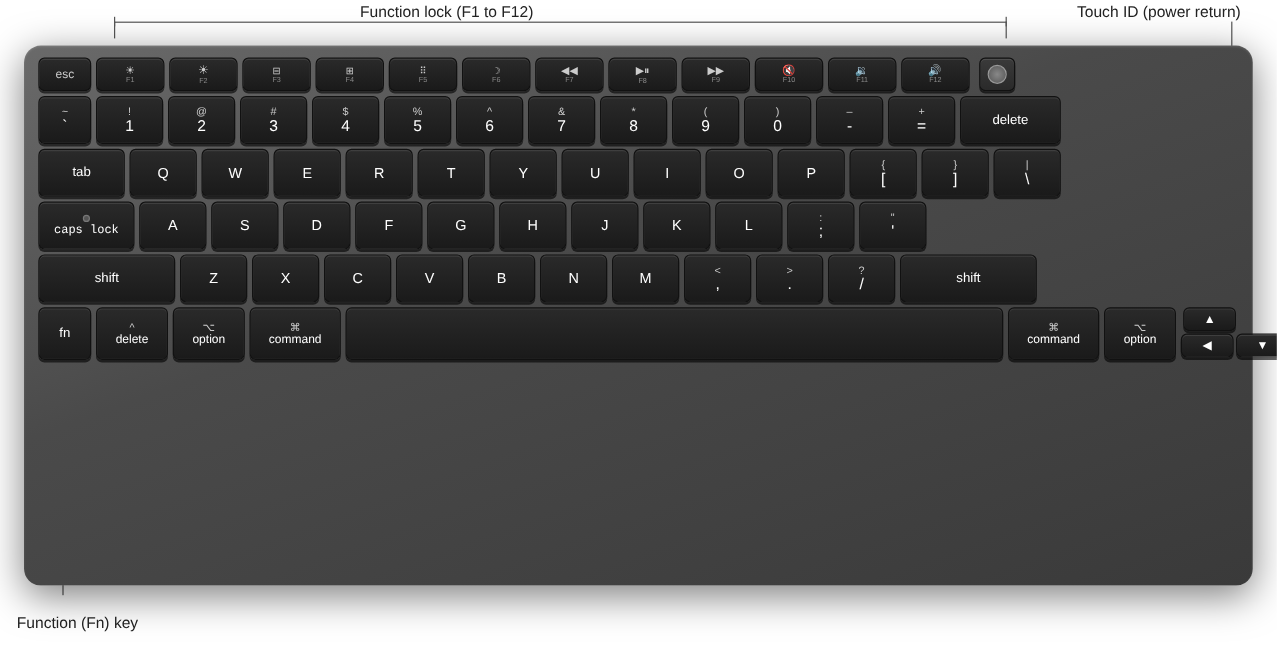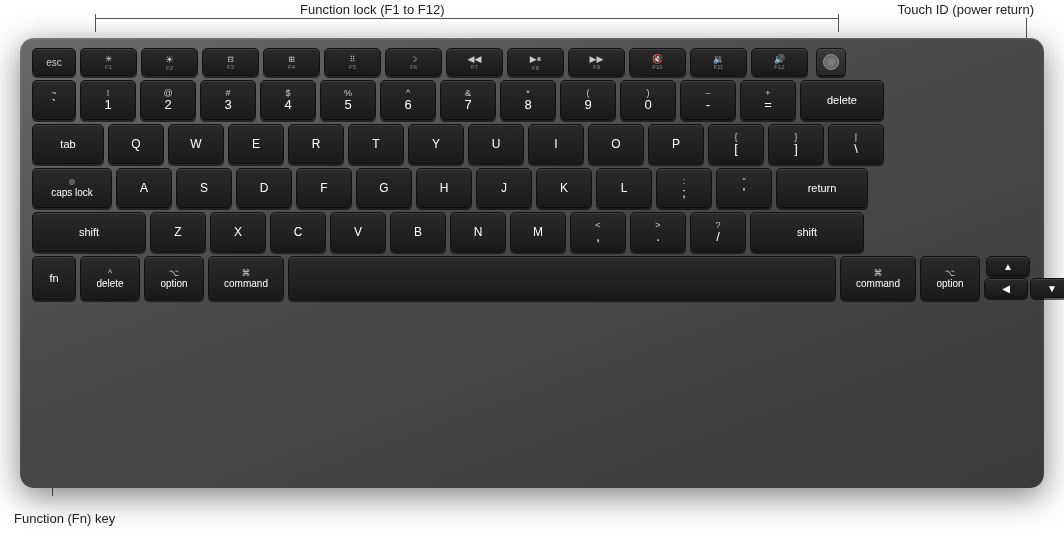--- a/index.html
+++ b/index.html
@@ -301,21 +301,21 @@
       <span class="key-num-bot">]</span>
     </div>
     <div class="key row-tab" style="width:56px;">
       <span class="key-num-top">|</span>
       <span class="key-num-bot">\</span>
     </div>
   </div>
 
   <div class="key-row row-caps">
     <div class="key row-caps key-caps">
-      <div style="display:flex; flex-direction:column; align-items:center;">
+      <div style="display:flex; flex-direction:column; align-items:center;font-family:Liberation Mono, monospace;">
         <div style="width:6px; height:6px; border-radius:50%; background:#555; margin-bottom:2px; border:1px solid #777;"></div>
         <span style="font-size:10px; color:#fff;">caps lock</span>
       </div>
     </div>
     <div class="key row-caps key-std">
         <span class="key-label-main">A</span>
       </div>
     <div class="key row-caps key-std">
         <span class="key-label-main">S</span>
       </div>
@@ -340,23 +340,20 @@
     <div class="key row-caps key-std">
         <span class="key-label-main">L</span>
       </div>
     <div class="key row-caps" style="width:56px;">
       <span class="key-num-top">:</span>
       <span class="key-num-bot">;</span>
     </div>
     <div class="key row-caps" style="width:56px;">
       <span class="key-num-top">"</span>
       <span class="key-num-bot">'</span>
-    </div>
-    <div class="key row-caps key-return">
-      <span style="font-size:11px; color:#fff;">return</span>
     </div>
   </div>
 
   <div class="key-row row-shift">
     <div class="key row-shift key-shift-l">
       <span style="font-size:11px; color:#fff;">shift</span>
     </div>
     <div class="key row-shift key-std">
         <span class="key-label-main">Z</span>
       </div>

